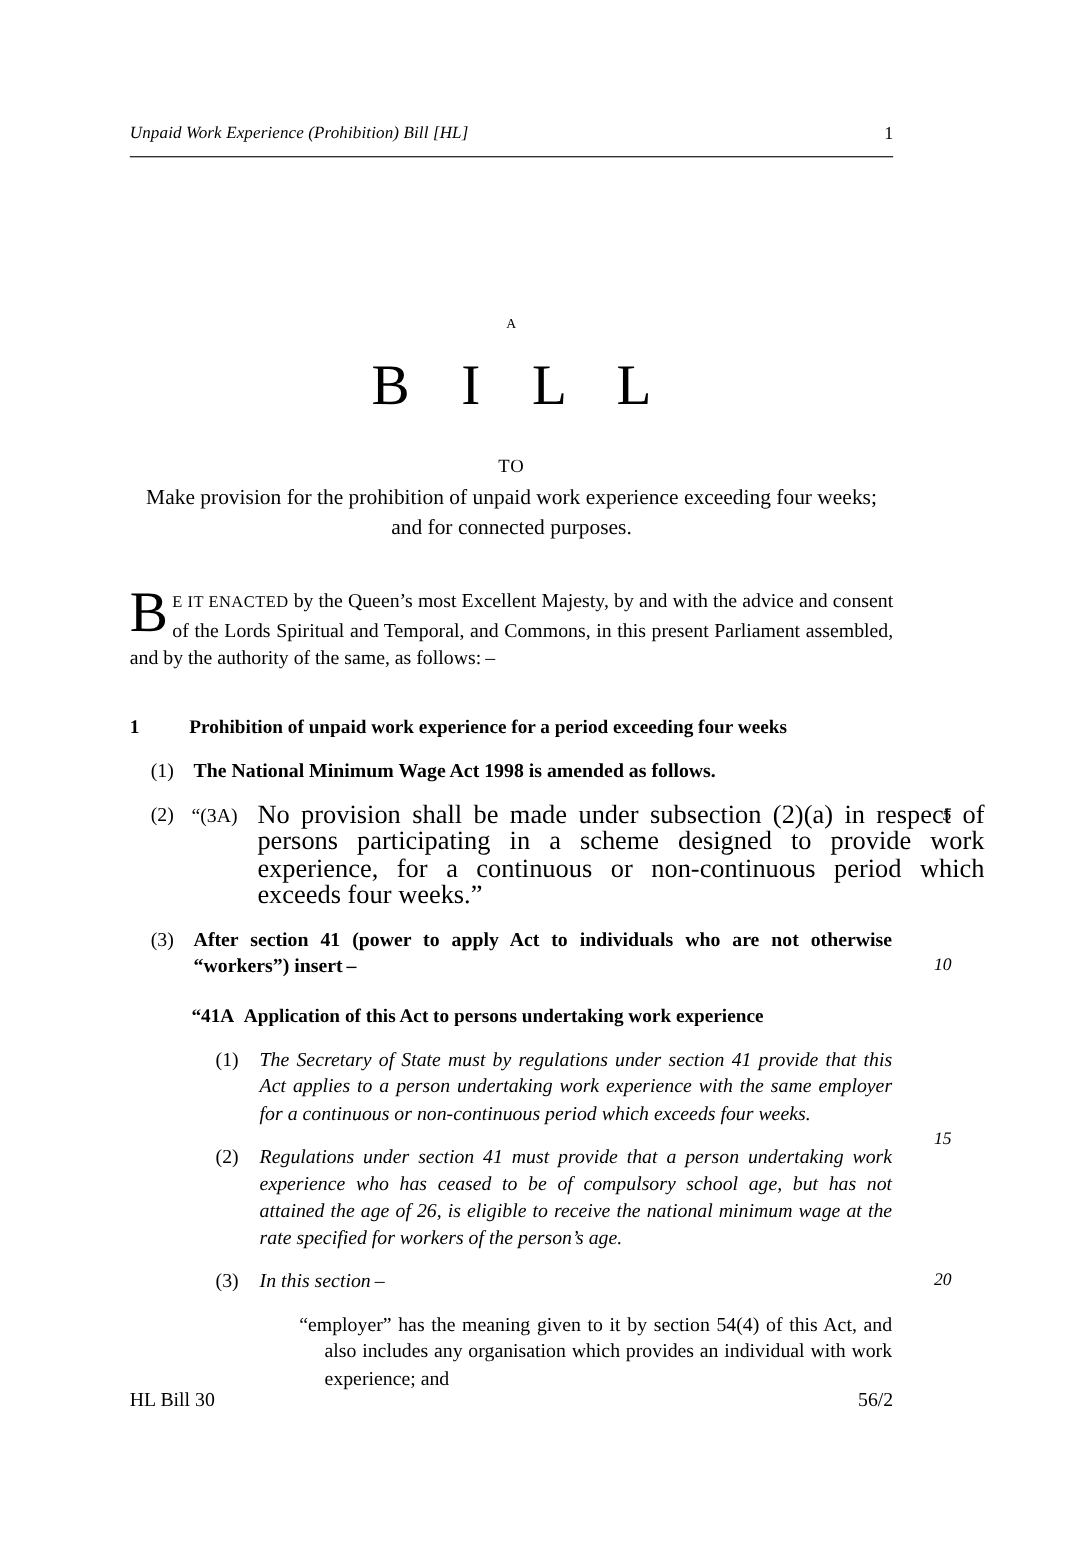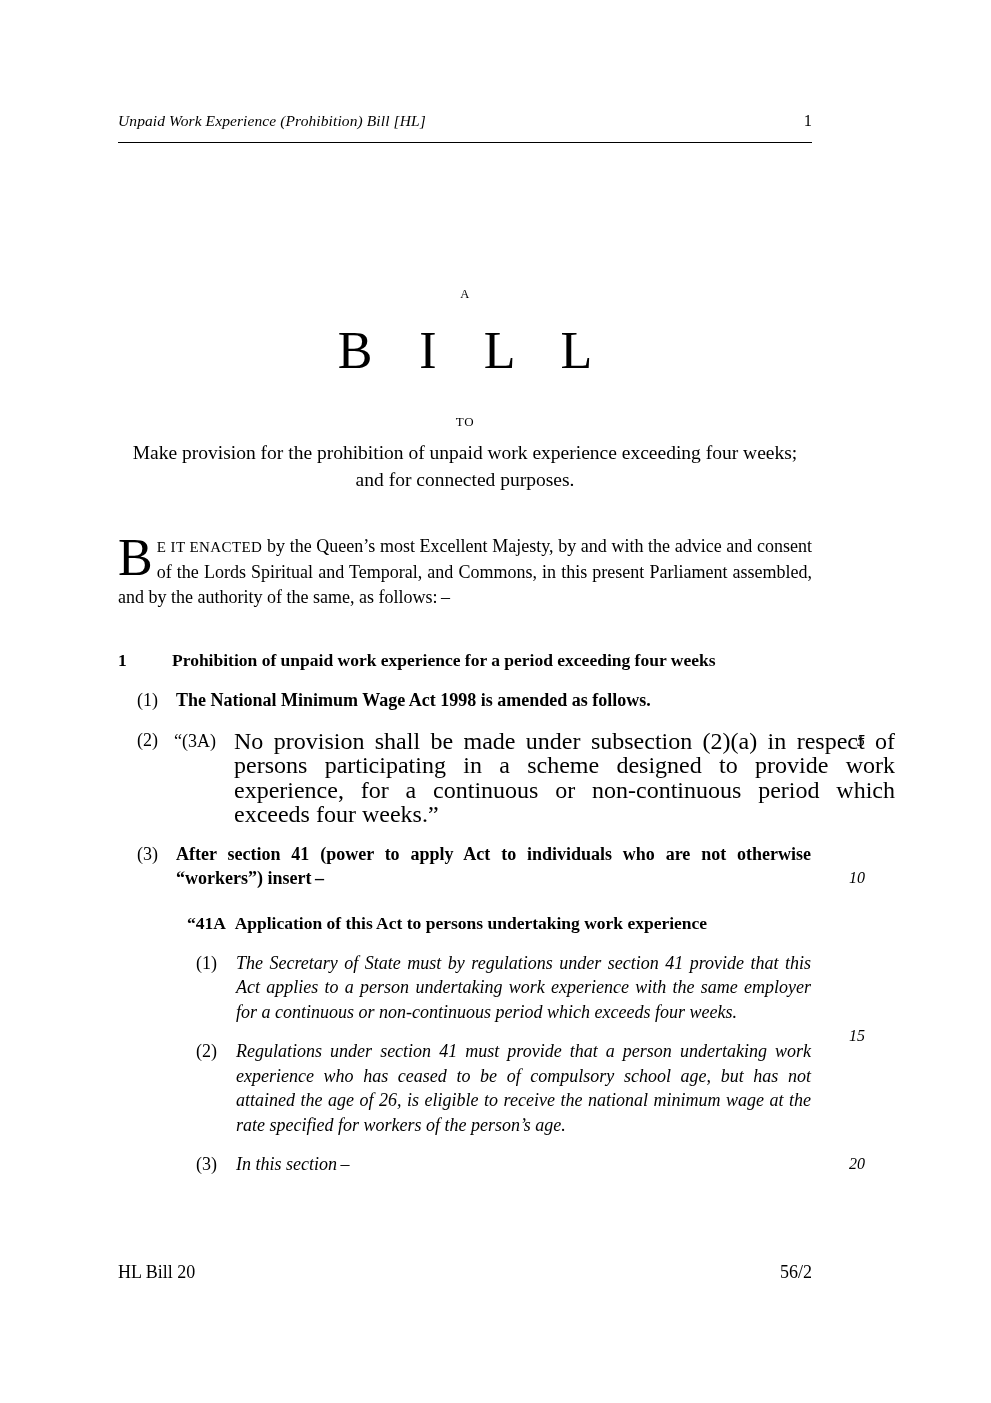--- a/index.html
+++ b/index.html
@@ -59,21 +59,21 @@
   }
   .title-bill {
     font-size: 52px;
     font-weight: normal;
     letter-spacing: 17px;
     line-height: 1;
     margin-top: 24px;
     padding-left: 17px;
   }
   .title-to {
-    font-size: 13px;
+    font-size: 17px;
     letter-spacing: 0.8px;
     line-height: 1;
     margin-top: 38px;
   }
 
   
   .long-title {
     position: absolute;
     left: 118px;
     top: 440px;
@@ -185,21 +185,20 @@
     line-height: 24.5px;
     text-align: justify;
     text-justify: inter-word;
   }
 
   
   .ins-head {
     position: relative;
     margin-top: 20px;
     margin-bottom: 16px;
-    padding-left: 13px;
   }
   .ins-head-text {
     margin-left: 174px;
     margin-right: 180px;
     font-weight: bold;
     font-size: 17.5px;
     line-height: 24px;
   }
 
   
@@ -325,21 +324,24 @@
       <span class="sub2-num">(2)</span>
       <div class="sub2-text">Regulations under section 41 must provide that a person undertaking work experience who has ceased to be of compulsory school age, but has not attained the age of 26, is eligible to receive the national minimum wage at the rate specified for workers of the person’s age.</div>
     </div>
 
     <div class="sub2">
       <span class="linenum" style="top:0;">20</span>
       <span class="sub2-num">(3)</span>
       <div class="sub2-text ragged">In this section –</div>
     </div>
 
+    <div class="defn">
+      <div class="defn-text">“employer” has the meaning given to it by section 54(4) of this Act, and also includes any organisation which provides an individual with work experience; and</div>
+    </div>
 
   </div>
 
   <div class="footer">
-    <span class="footer-left">HL Bill 20</span>
+    <span class="footer-left">HL Bill 30</span>
     <span class="footer-right">56/2</span>
   </div>
 
 </div>
 
 </body></html>

